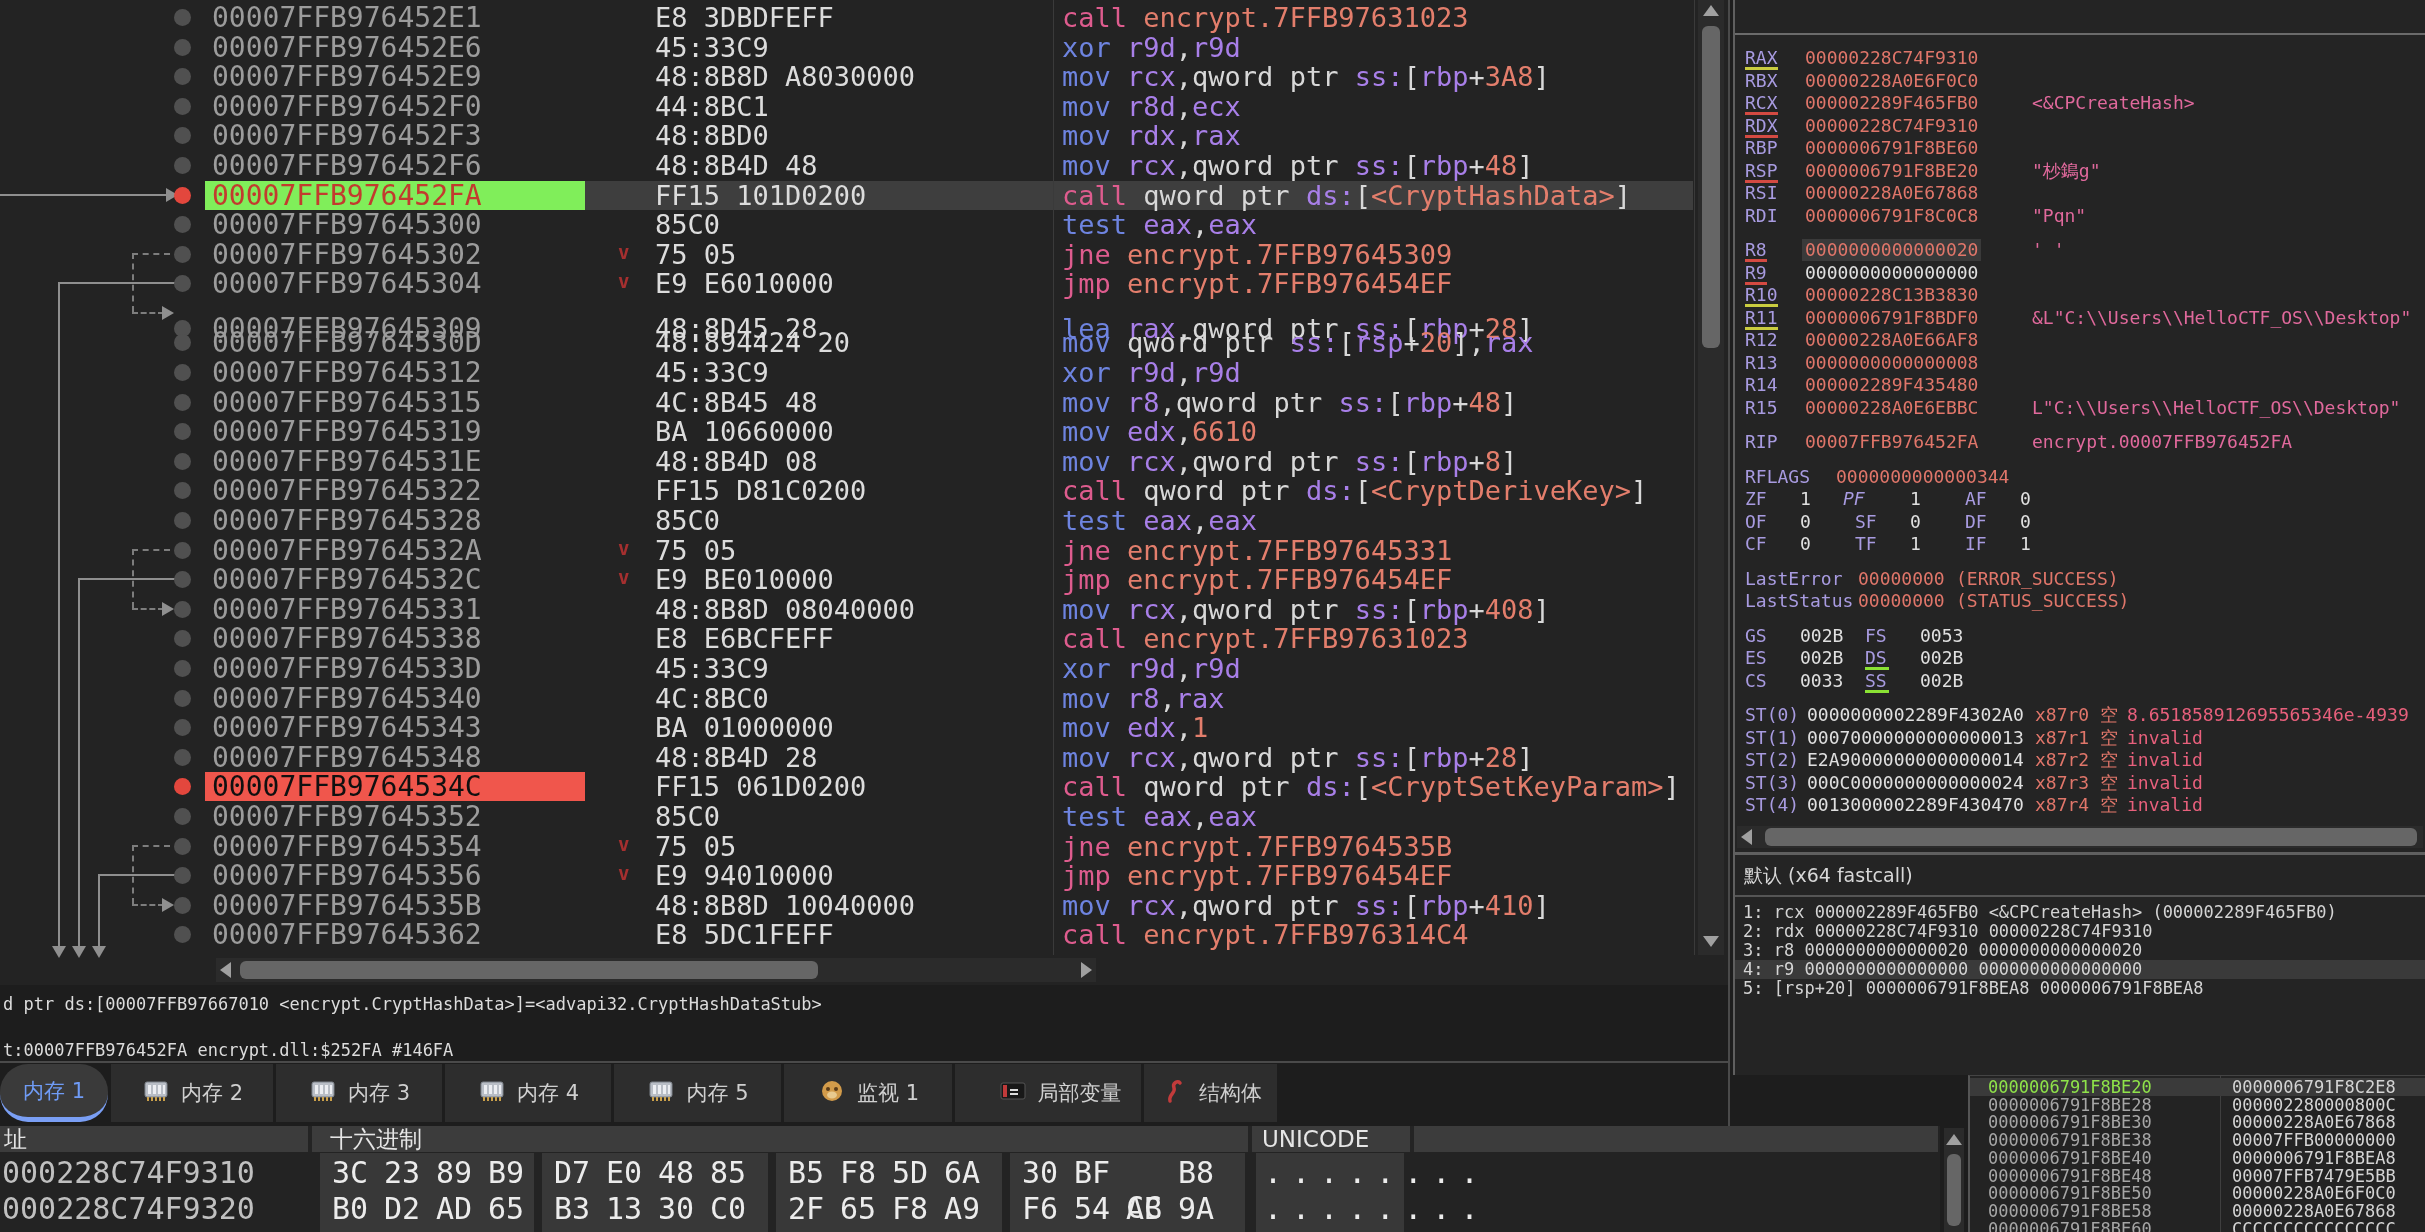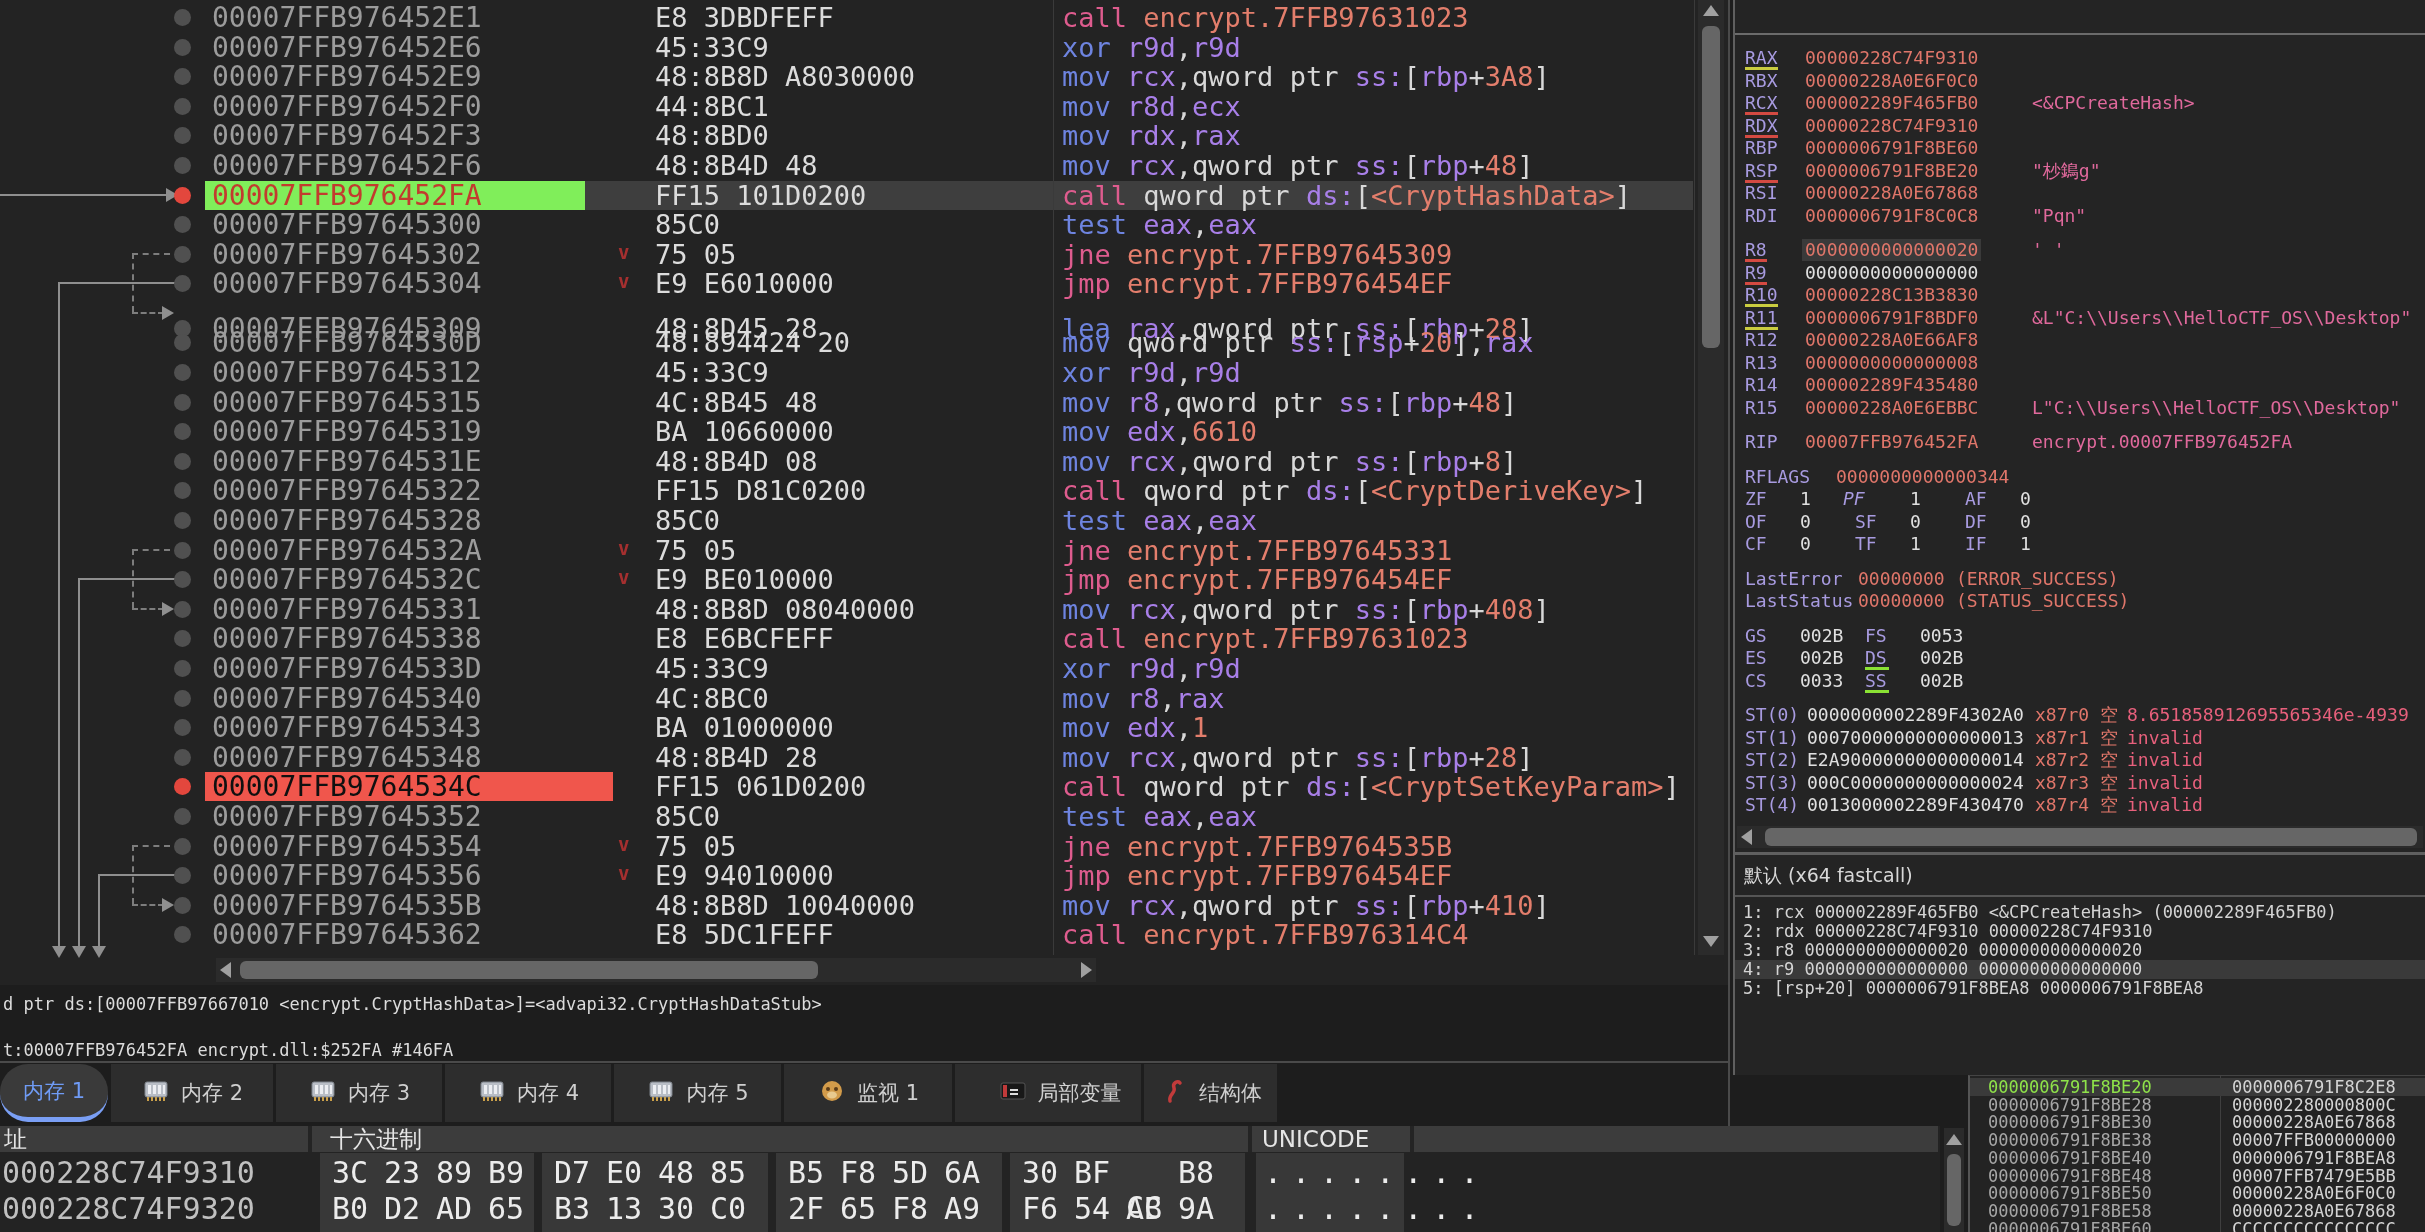--- a/index.html
+++ b/index.html
@@ -5,21 +5,21 @@
   html,body{margin:0;padding:0;background:#1d1d1d;}
   body{width:2425px;height:1232px;overflow:hidden;position:relative;
        font-family:"DejaVu Sans Mono",monospace;color:#d8d8d8;}
   .abs{position:absolute;}
   
   #disasm{left:0;top:0;width:1730px;height:985px;background:#232323;}
   .drow{position:absolute;left:0;width:1695px;height:29px;}
   .drow .hl{position:absolute;left:585px;width:1108px;top:0;height:29px;background:#3e3e3e;}
   .addrcell{position:absolute;left:205px;width:380px;height:29px;}
   .addrcell.sel{background:#80ee5a;}
-  .addrcell.red{background:#f0564c;padding-left:28px;}
+  .addrcell.red{background:#f0564c;}
   .addr{position:absolute;left:7px;top:0;line-height:29px;font-size:28px;color:#9c9c9c;white-space:pre;}
   .sel .addr{color:#c23b2e;}
   .red .addr{color:#101010;}
   .bytes{position:absolute;left:655px;line-height:29px;font-size:27px;color:#dcdcdc;white-space:pre;}
   .instr{position:absolute;left:1062px;line-height:29px;font-size:27px;white-space:pre;}
   .dot{position:absolute;left:174px;top:6px;width:17px;height:17px;border-radius:50%;background:#505050;}
   .dot.redbp{background:#e3473d;}
   .cjmark{position:absolute;left:618px;top:1px;font-size:19px;color:#a52f2f;font-weight:bold;}
   .mn{color:#6e84e0;} .mj{color:#de5c8e;} .reg{color:#a87fe8;} .num{color:#e37e6c;}
   .seg{color:#a87fe8;} .pl{color:#d8d8d8;}

